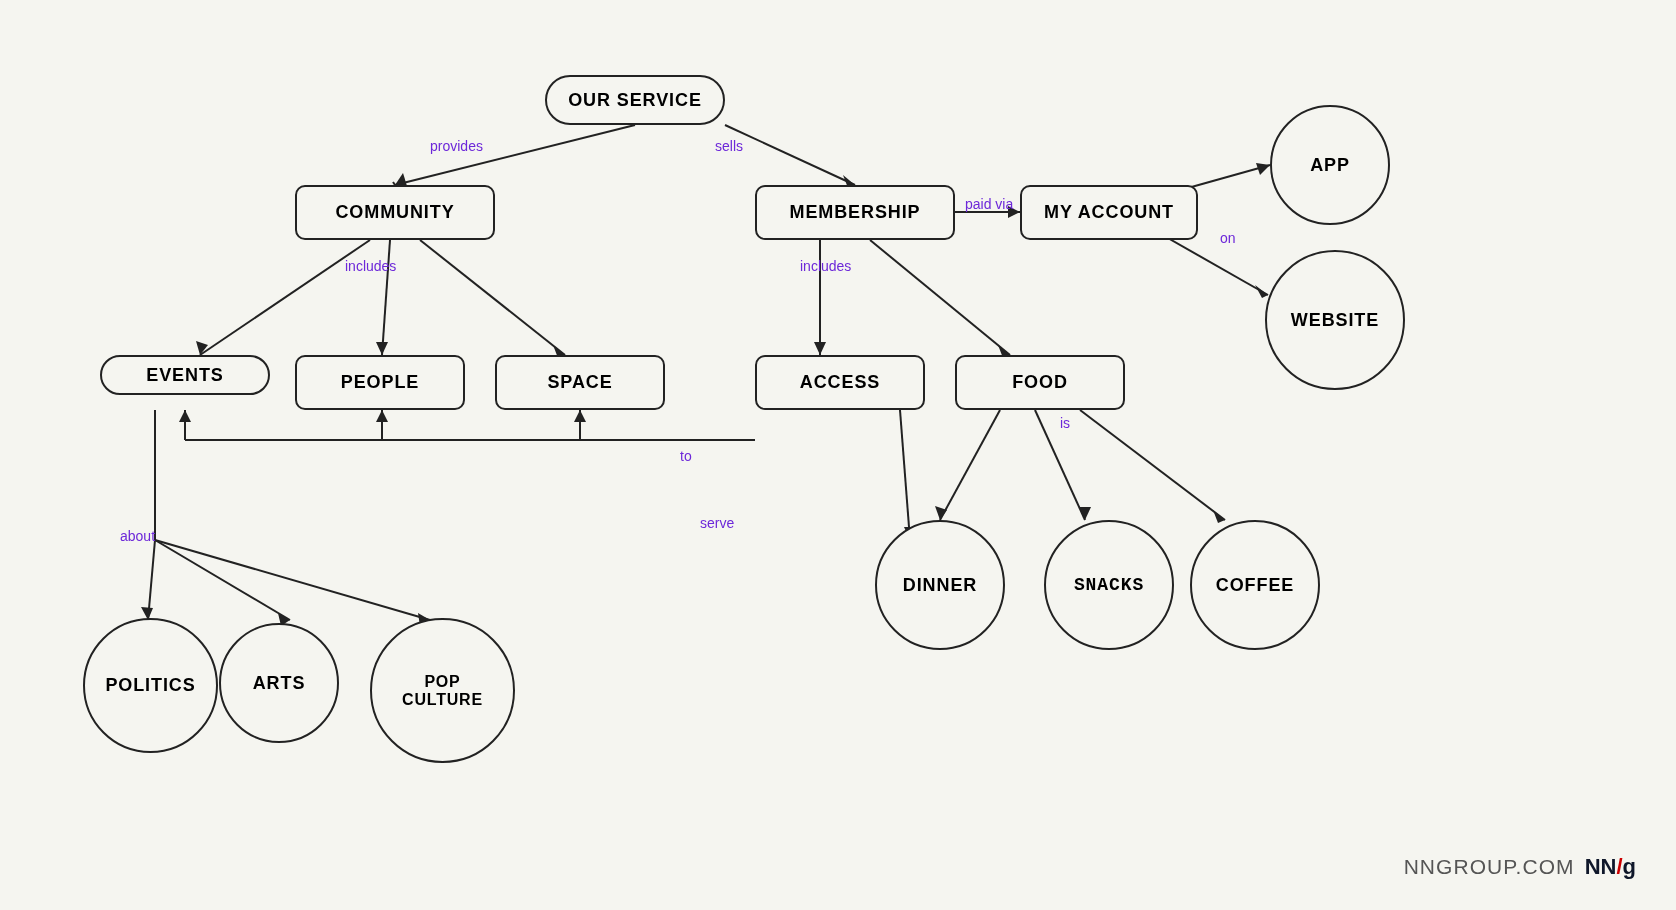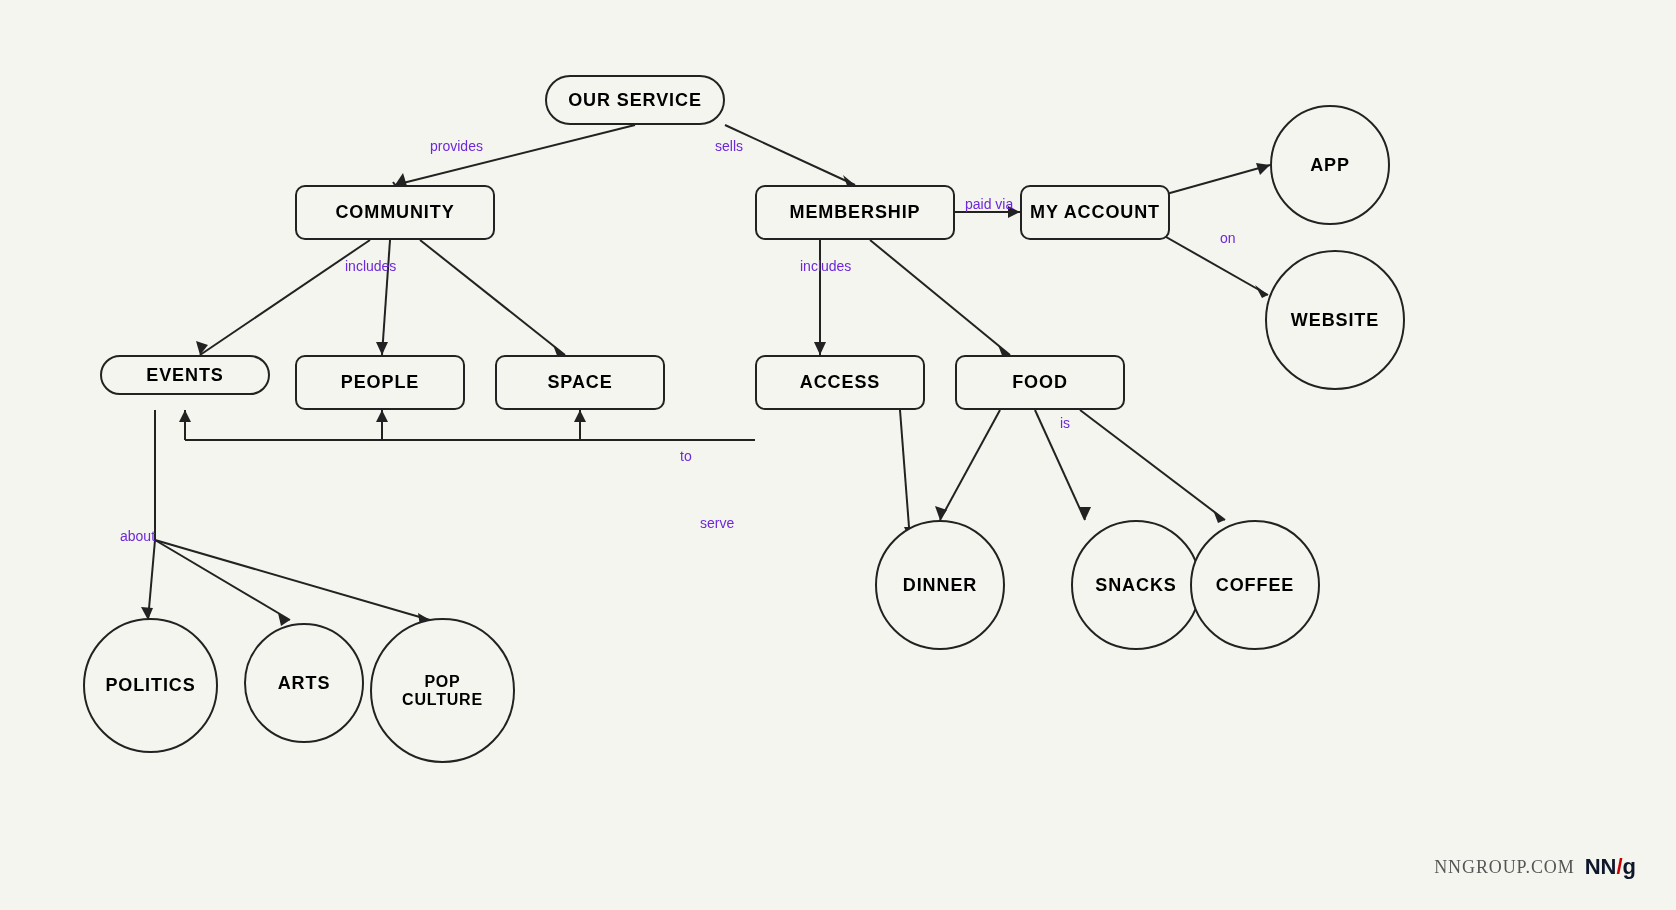--- a/index.html
+++ b/index.html
@@ -53,24 +53,23 @@
     }
     .footer {
       position: absolute;
       bottom: 30px;
       right: 40px;
       display: flex;
       align-items: center;
       gap: 10px;
     }
     .footer-nngroup {
-      font-size: 18px;
+      font-size: 21px;
       color: #555;
       letter-spacing: 0.05em;
-      font-family: Liberation Serif, serif;
     }
     .footer-logo {
       font-size: 22px;
       font-weight: bold;
       color: #333;
     }
     .footer-logo span {
       color: #0f172a;
     }
   </style>
@@ -172,21 +171,21 @@
   </div>
 
   <div class="node node-rect" style="left:295px; top:185px; width:200px; height:55px;">
     <span>COMMUNITY</span>
   </div>
 
   <div class="node node-rect" style="left:755px; top:185px; width:200px; height:55px;">
     <span>MEMBERSHIP</span>
   </div>
 
-  <div class="node node-rect" style="left:1020px; top:185px; width:150px; height:55px;">
+  <div class="node node-rect" style="left:1020px; top:185px; width:178px; height:55px;">
     <span>MY ACCOUNT</span>
   </div>
 
   <div class="node node-circle" style="left:1270px; top:105px; width:120px; height:120px;">
     <span>APP</span>
   </div>
 
   <div class="node node-circle" style="left:1265px; top:250px; width:140px; height:140px;">
     <span>WEBSITE</span>
   </div>
@@ -208,33 +207,33 @@
   </div>
 
   <div class="node node-rect" style="left:955px; top:355px; width:170px; height:55px;">
     <span>FOOD</span>
   </div>
 
   <div class="node node-circle" style="left:875px; top:520px; width:130px; height:130px;">
     <span>DINNER</span>
   </div>
 
-  <div class="node node-circle" style="left:1071px; top:520px; width:130px; height:130px;">
+  <div class="node node-circle" style="left:1044px; top:520px; width:130px; height:130px;font-family:Liberation Mono, monospace;">
     <span>SNACKS</span>
   </div>
 
   <div class="node node-circle" style="left:1190px; top:520px; width:130px; height:130px;">
     <span>COFFEE</span>
   </div>
 
   <div class="node node-circle" style="left:83px; top:618px; width:135px; height:135px;">
     <span>POLITICS</span>
   </div>
 
-  <div class="node node-circle" style="left:244px; top:623px; width:120px; height:120px;">
+  <div class="node node-circle" style="left:219px; top:623px; width:120px; height:120px;">
     <span>ARTS</span>
   </div>
 
   <div class="node node-circle" style="left:370px; top:618px; width:145px; height:145px; font-size:16px;">
     <span style="white-space:pre-line;">POP
 CULTURE</span>
   </div>
 
   <div class="footer">
     <span class="footer-nngroup">NNGROUP.COM</span>

